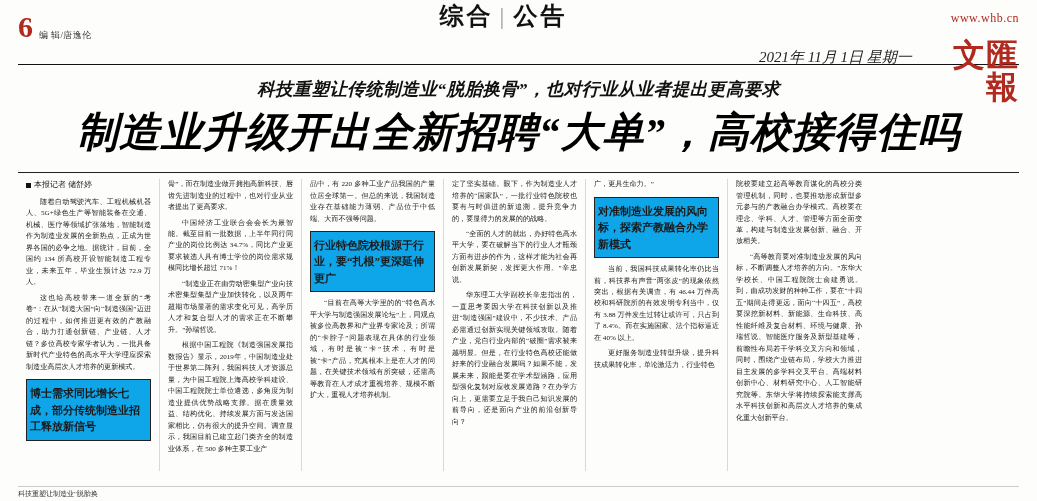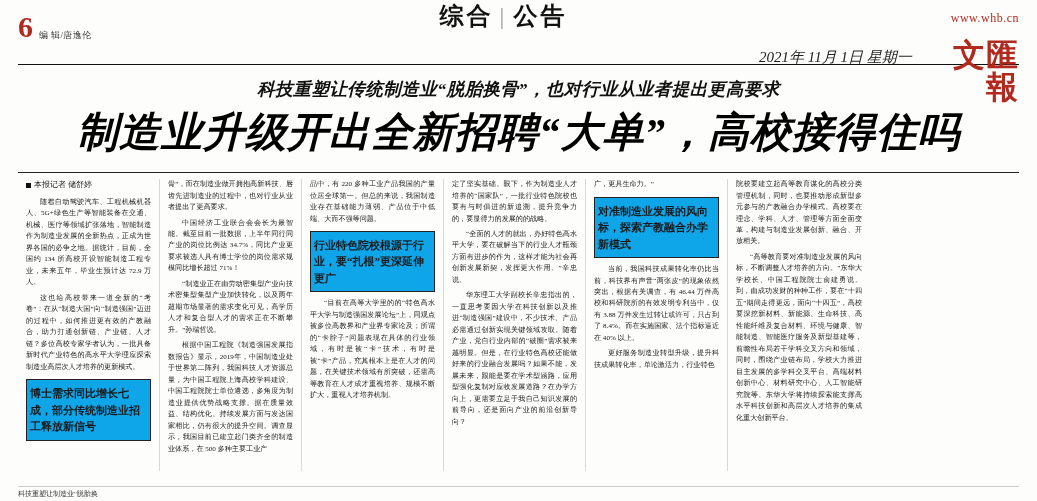--- a/index.html
+++ b/index.html
@@ -196,20 +196,20 @@
 
     <div class="col">
       <p class="noind">广，更具生命力。”</p>
       <div class="pullquote">对准制造业发展的风向标，探索产教融合办学新模式</div>
       <p>当前，我国科技成果转化率仍比当前，科技界有声音“两张皮”的现象依然突出，根据有关调查，有 46.44 万件高校和科研院所的有效发明专利当中，仅有 3.88 万件发生过转让或许可，只占到了 8.4%。而在实施国家、法个指标逼近在 40% 以上。</p>
       <p>更好服务制造业转型升级，提升科技成果转化率，单论激活力，行业特色</p>
     </div>
 
     <div class="col">
       <p class="noind">院校要建立起高等教育谋化的高校分类管理机制，同时，也要推动形成新型多元参与的产教融合办学模式。高校要在理念、学科、人才、管理等方面全面变革，构建与制造业发展创新、融合、开放相关。</p>
-      <p>“高等教育要对准制造业发展的风向标，不断调整人才培养的方向。”东华大学校长、中国工程院院士俞建勇说。到，由成功发财的种种工作，要在“十四五”期间走得更远，面向“十四五”，高校要深挖新材料、新能源、生命科技、高性能纤维及复合材料、环境与健康、智能制造、智能医疗服务及新型基建等，前瞻性布局若干学科交叉方向和领域，同时，围绕产业链布局，学校大力推进目主发展的多学科交叉平台、高端材料创新中心、材料研究中心、人工智能研究院等。东华大学将持续探索能支撑高水平科技创新和高层次人才培养的集成化重大创新平台。</p>
+      <p>“高等教育要对准制造业发展的风向标，不断调整人才培养的方向。”东华大学校长、中国工程院院士俞建勇说。到，由成功发财的种种工作，要在“十四五”期间走得更远，面向“十四五”，高校要深挖新材料、新能源、生命科技、高性能纤维及复合材料、环境与健康、孙瑞哲说、智能医疗服务及新型基建等，前瞻性布局若干学科交叉方向和领域，同时，围绕产业链布局，学校大力推进目主发展的多学科交叉平台、高端材料创新中心、材料研究中心、人工智能研究院等。东华大学将持续探索能支撑高水平科技创新和高层次人才培养的集成化重大创新平台。</p>
     </div>
 
   </div>
 
   <div class="footer-strip">科技重塑让制造业"脱胎换</div>
 
 </div>
 
 </body></html>

